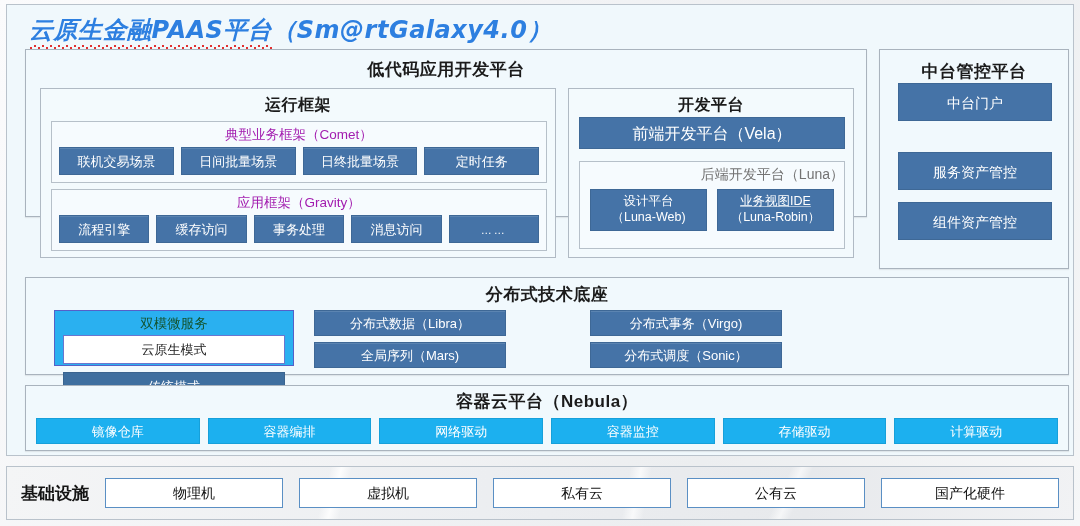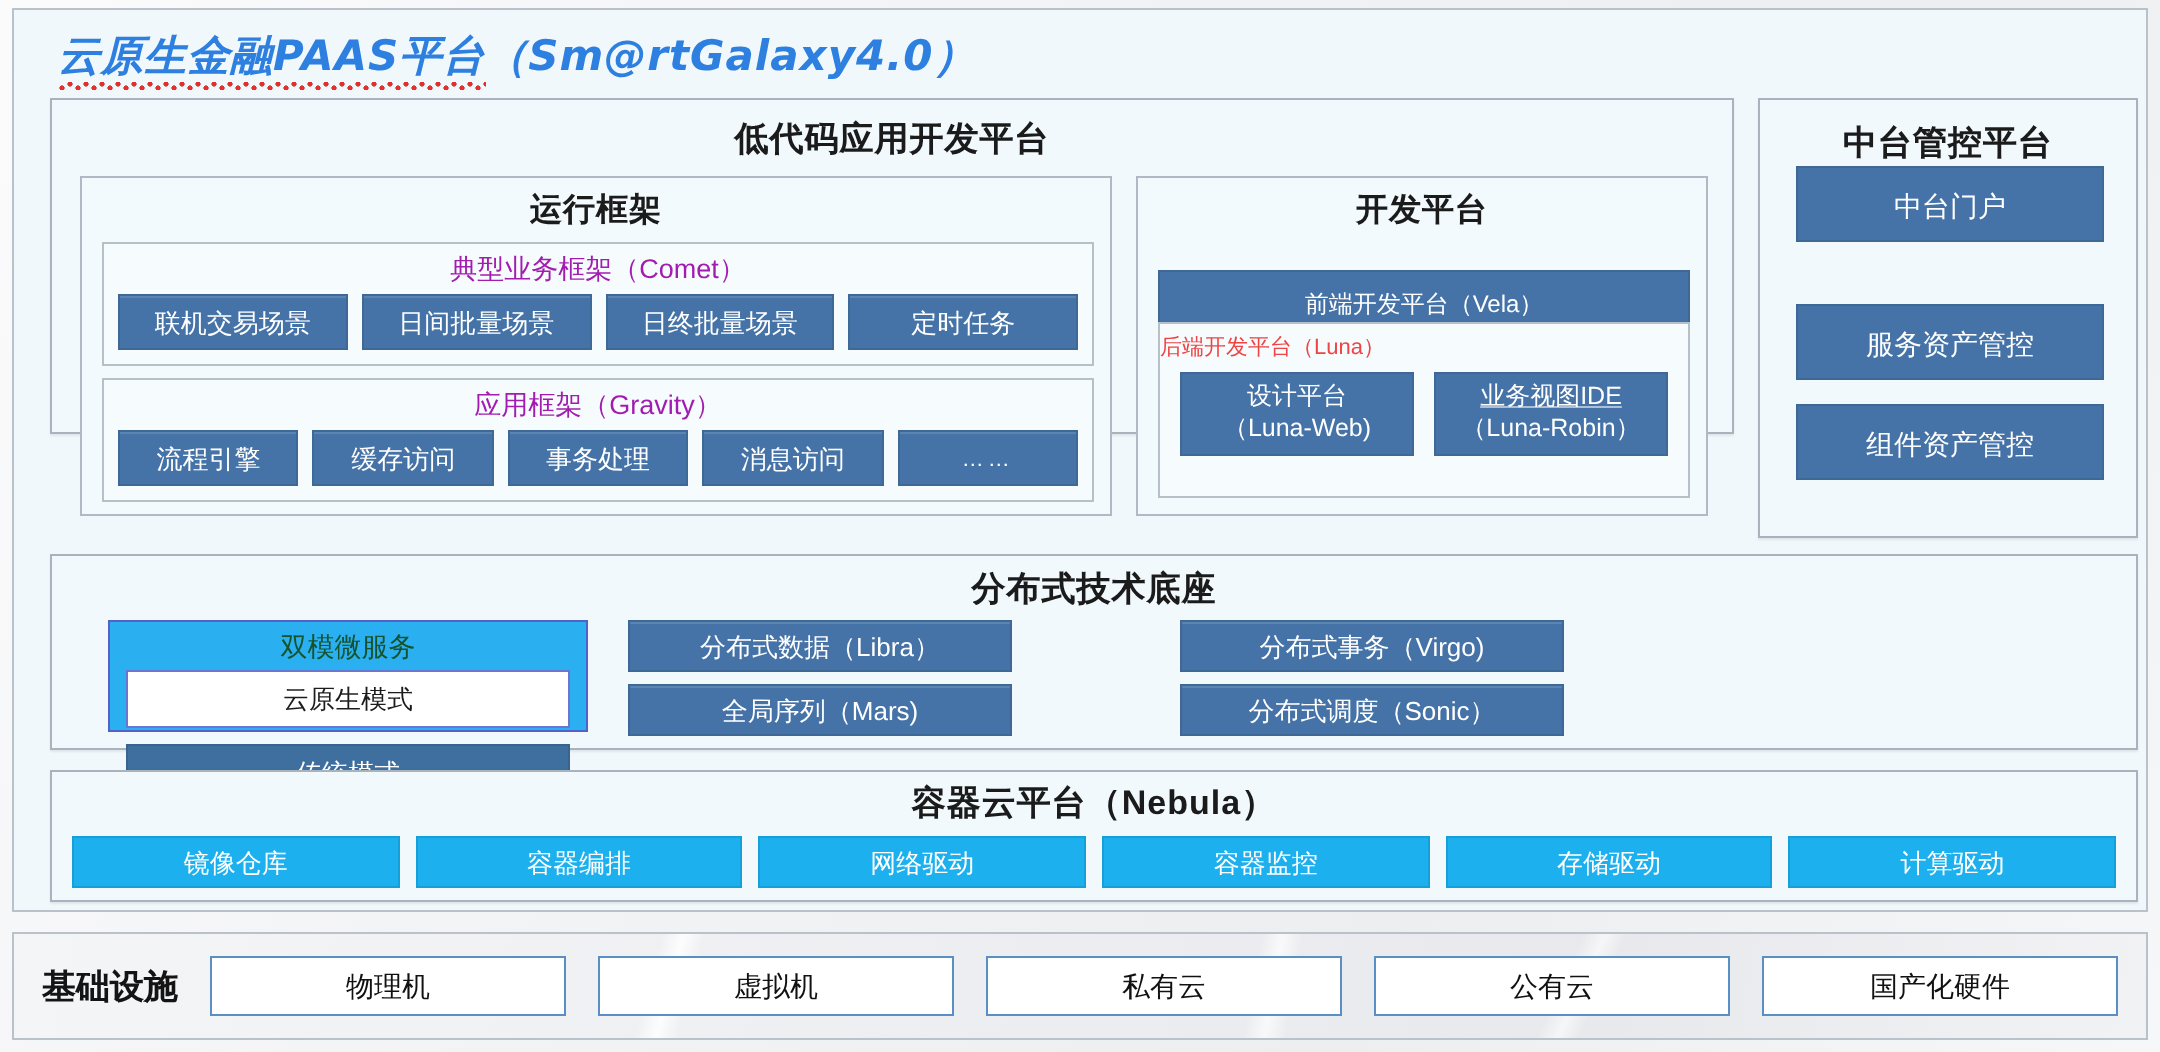--- a/index.html
+++ b/index.html
@@ -43,21 +43,21 @@
     width: 1068px; height: 452px;
     background: #f0f8fc;
     border: 1px solid #b9c2cb;
   }
   .doc-title {
     position: absolute;
     left: 22px; top: 9px;
     font-family: "DejaVu Sans", sans-serif;
     font-style: italic;
     font-weight: bold;
-    font-size: 21px;
+    font-size: 24px;
     letter-spacing: .5px;
     color: #2d7fe0;
     white-space: nowrap;
   }
   .doc-title .zh {
     display: inline-block;
     background-image:
       radial-gradient(circle at 2px 3px, #e03030 1.2px, transparent 1.4px),
       radial-gradient(circle at 6px 1px, #e03030 1.2px, transparent 1.4px);
     background-size: 8px 4px;
@@ -126,39 +126,39 @@
     font-size: 13px;
     white-space: nowrap;
     border: 1px solid #3e6896;
     box-shadow: inset 0 1px 0 rgba(255,255,255,.12);
   }
   .chip.dots { letter-spacing: 2px; font-size: 11px; }
 
   
   .vela {
     position: absolute;
-    left: 10px; top: 46px;
+    left: 10px; top: 28px;
     width: 266px; height: 32px;
     line-height: 32px;
     text-align: center;
     background: #4573a7;
     border: 1px solid #3e6896;
     color: #fff;
-    font-size: 12px;
+    font-size: 16px;
   }
   .luna {
     position: absolute;
     left: 10px; top: 72px;
     width: 266px; height: 88px;
   }
   .luna .sf-title {
-    text-align: left;
-    font-size: 11px;
+    text-align: right;
+    font-size: 14px;
     padding-top: 4px;
-    color: #ef4444;
+    color: #737373;
   }
   .luna-chips { display: flex; gap: 10px; padding: 5px 10px 0 10px; }
   .luna-chip {
     flex: 1;
     height: 42px;
     background: #4573a7;
     border: 1px solid #3e6896;
     color: #fff;
     font-size: 12.5px;
     display: flex;

